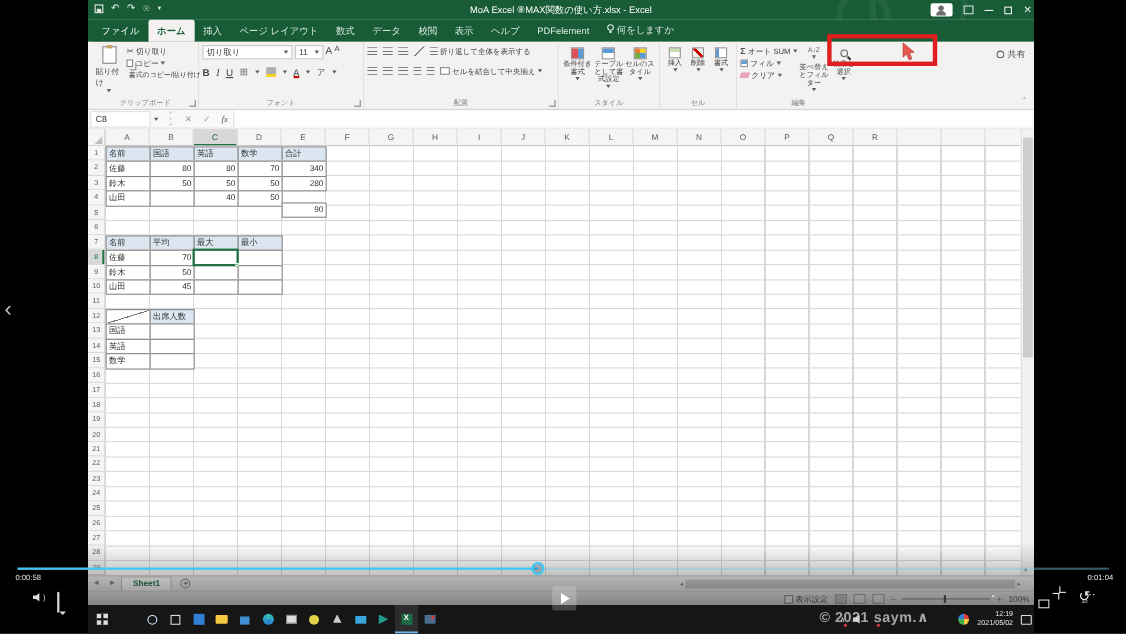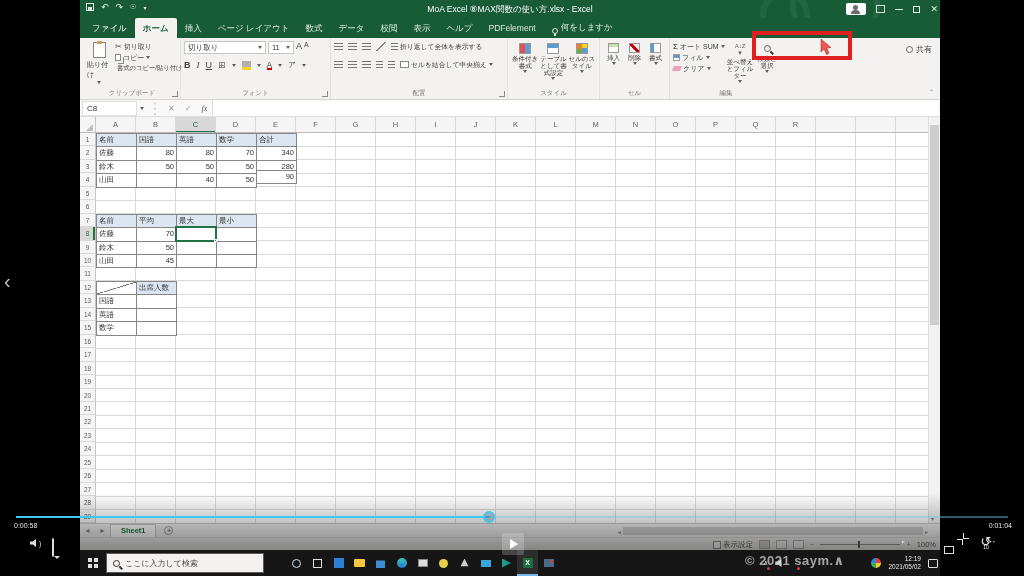--- a/index.html
+++ b/index.html
@@ -20,21 +20,21 @@
 .avatar:before{content:"";position:absolute;left:7px;top:2px;width:5px;height:5px;border-radius:50%;background:#6b6b6b}
 .avatar:after{content:"";position:absolute;left:5px;top:7px;width:9px;height:4px;border-radius:4px 4px 0 0;background:#6b6b6b}
 .ropt{width:9px;height:8px;border:1px solid #cfe0d5}
 .minb{width:8px;height:1px;background:#e8f0ea}
 .maxb{width:7px;height:7px;border:1px solid #e8f0ea}
 .clob{font-size:9px;color:#e8f0ea;line-height:1}
 .tabs{position:absolute;left:0;top:18px;right:0;height:20px;background:#185c37;display:flex;align-items:flex-end;padding-left:4px}
 .tab{font-size:8.5px;color:#dcebe1;padding:4px 8px;height:20px;line-height:12px}
 .tab.file{background:#185c37;color:#fff}
 .tab.active{background:#f3f2f1;color:#185c37;font-weight:bold;border-radius:2px 2px 0 0}
-.tellme{display:flex;align-items:flex-end;gap:3px;font-size:8.5px;color:#dcebe1;padding:4px 8px}
+.tellme{display:flex;align-items:flex-start;gap:3px;font-size:8.5px;color:#dcebe1;padding:4px 8px}
 .bulb{width:6px;height:6px;border:1px solid #dcebe1;border-radius:50%;position:relative}
 .bulb:after{content:"";position:absolute;left:1.5px;top:5px;width:2px;height:2px;background:#dcebe1}
 
 .ribbon{position:absolute;left:0;top:38px;right:0;height:62px;background:#f3f2f1;border-bottom:1px solid #d8d6d4;display:flex;padding-left:4px}
 .rgroup{position:relative;height:61px;border-right:1px solid #e3e1df;padding:3px 3px 12px;flex:0 0 auto}
 .glabel{position:absolute;bottom:1px;left:0;right:0;text-align:center;font-size:6.5px;color:#7d7b78;white-space:nowrap}
 .launch{position:absolute;right:2px;bottom:2px;width:6px;height:6px;border-right:1px solid #8a8886;border-bottom:1px solid #8a8886}
 .sitem{display:flex;align-items:center;gap:2px;font-size:7px;color:#3b3a39;height:11px;white-space:nowrap}
 .dd{width:0;height:0;border-left:2.5px solid transparent;border-right:2.5px solid transparent;border-top:3px solid #605e5c;display:inline-block}
 .combo{border:1px solid #c8c6c4;background:#fff;font-size:7.5px;color:#323130;display:flex;align-items:center;justify-content:space-between;padding:0 3px;height:13px}
@@ -449,21 +449,21 @@
         <div class="tcell tnum" style="left: 176px; top: 13.4483px; width: 41px; height: 14.4483px;">340</div>
         <div class="tcell" style="left: 16px; top: 26.8966px; width: 41px; height: 14.4483px;">鈴木</div>
         <div class="tcell tnum" style="left: 56px; top: 26.8966px; width: 41px; height: 14.4483px;">50</div>
         <div class="tcell tnum" style="left: 96px; top: 26.8966px; width: 41px; height: 14.4483px;">50</div>
         <div class="tcell tnum" style="left: 136px; top: 26.8966px; width: 41px; height: 14.4483px;">50</div>
         <div class="tcell tnum" style="left: 176px; top: 26.8966px; width: 41px; height: 14.4483px;">280</div>
         <div class="tcell" style="left: 16px; top: 40.3448px; width: 41px; height: 14.4483px;">山田</div>
         <div class="tcell" style="left: 56px; top: 40.3448px; width: 41px; height: 14.4483px;"></div>
         <div class="tcell tnum" style="left: 96px; top: 40.3448px; width: 41px; height: 14.4483px;">40</div>
         <div class="tcell tnum" style="left: 136px; top: 40.3448px; width: 41px; height: 14.4483px;">50</div>
-        <div class="tcell tnum" style="left: 176px; top: 37px; width: 41px; height: 14.4483px;">90</div>
+        <div class="tcell tnum" style="left: 176px; top: 51px; width: 41px; height: 14.4483px;">90</div>
         <div class="tcell th" style="left: 16px; top: 80.6897px; width: 41px; height: 14.4483px;">名前</div>
         <div class="tcell th" style="left: 56px; top: 80.6897px; width: 41px; height: 14.4483px;">平均</div>
         <div class="tcell th" style="left: 96px; top: 80.6897px; width: 41px; height: 14.4483px;">最大</div>
         <div class="tcell th" style="left: 136px; top: 80.6897px; width: 41px; height: 14.4483px;">最小</div>
         <div class="tcell" style="left: 16px; top: 94.1379px; width: 41px; height: 14.4483px;">佐藤</div>
         <div class="tcell tnum" style="left: 56px; top: 94.1379px; width: 41px; height: 14.4483px;">70</div>
         <div class="tcell" style="left: 96px; top: 94.1379px; width: 41px; height: 14.4483px;"></div>
         <div class="tcell" style="left: 136px; top: 94.1379px; width: 41px; height: 14.4483px;"></div>
         <div class="tcell" style="left: 16px; top: 107.586px; width: 41px; height: 14.4483px;">鈴木</div>
         <div class="tcell tnum" style="left: 56px; top: 107.586px; width: 41px; height: 14.4483px;">50</div>
@@ -518,24 +518,20 @@
         <span>100%</span>
       </div>
     </div>
 
   </div>
 
   <div class="tkb">
     <div class="start">
         <span class="win"></span>
       </div>
-    <div class="sbox">
-      <span class="mag"></span>
-      <span>ここに入力して検索</span>
-    </div>
     <div style="width:22px"></div>
     <div class="tico">
         <span style="width:9px;height:9px;border:1.5px solid #cfe3f5;border-radius:50%;display:inline-block"></span>
       </div>
     <div class="tico">
         <span class="treico" style="width:9px;height:9px;background:transparent;border-color:#ddd"></span>
       </div>
     <div class="tico">
         <span style="width:10px;height:10px;background:#2f7fd4;display:inline-block"></span>
       </div>

